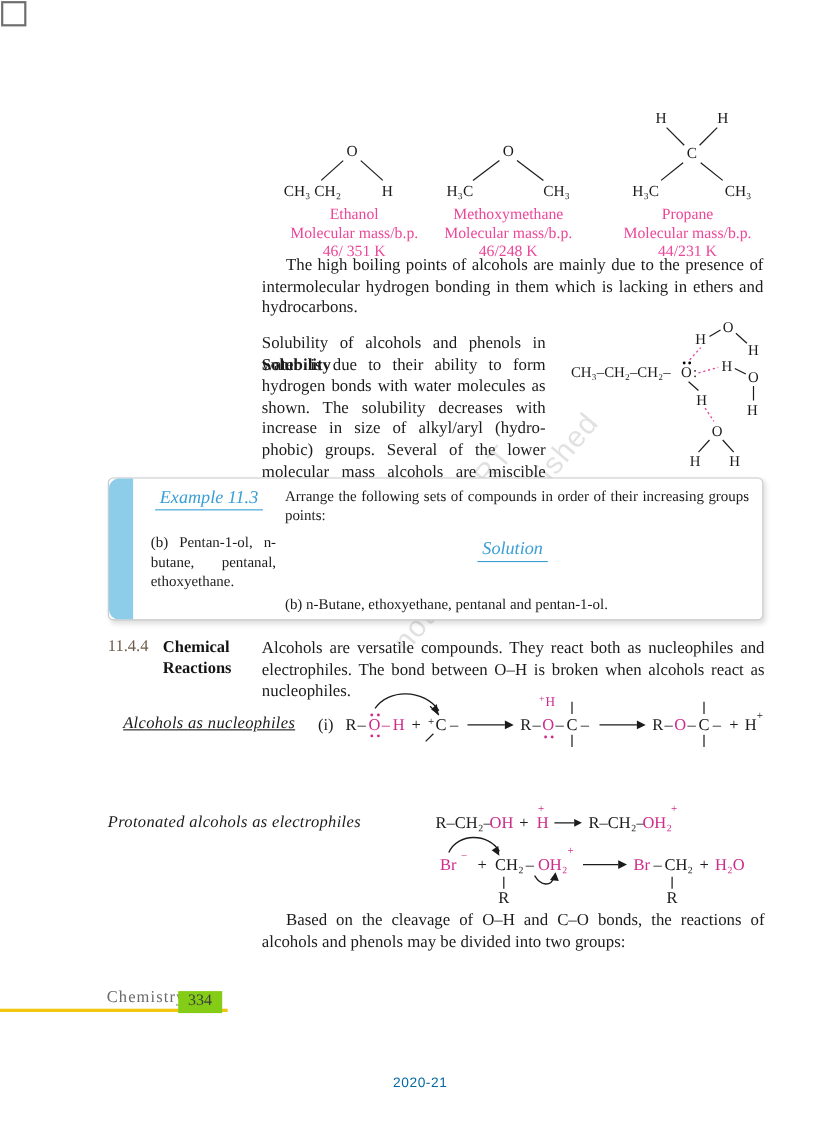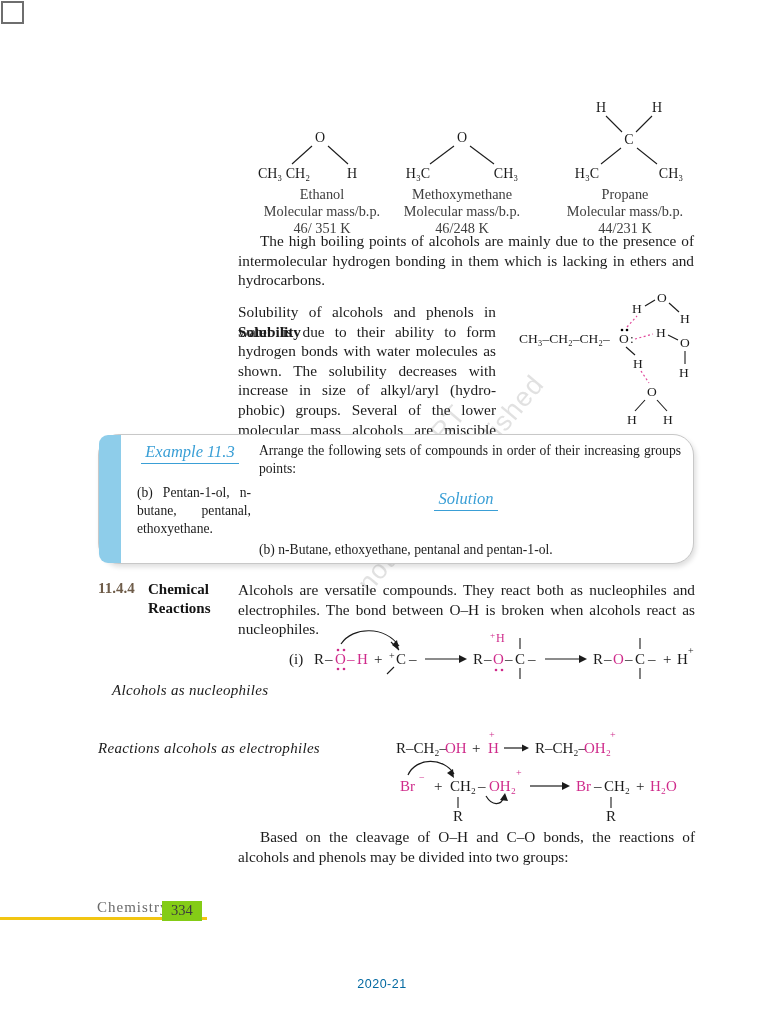--- a/index.html
+++ b/index.html
@@ -4,41 +4,41 @@
 <style>
   html,body{margin:0;padding:0;background:#fff;}
   .pg{position:relative;width:764px;height:1024px;background:#fff;overflow:hidden;
       font-family:"Liberation Serif",serif;color:#1b1b1b;}
   .abs{position:absolute;}
   .just{text-align:justify;}
   .body-txt{font-size:15.3px;line-height:19.6px;}
   .corner-sq{left:1px;top:1px;width:19px;height:19px;border:2px solid #6e6e6e;background:#fff;}
   
   .mol{width:160px;text-align:center;}
-  .mol-label{font-size:14.3px;line-height:17px;color:#404040;}
+  .mol-label{font-size:14.3px;line-height:17px;color:#ec4899;}
   svg text{font-family:"Liberation Serif",serif;fill:#1b1b1b;}
   .mg{fill:#cf2b8b;}
   .mgl{stroke:#e0479a;}
   .bond{stroke:#1b1b1b;stroke-width:1.1;fill:none;}
   .arrowln{stroke:#1b1b1b;stroke-width:1.2;fill:none;}
   .ahead{fill:#1b1b1b;}
   
   .sol-head{font-weight:bold;font-size:15.3px;margin-top:40px;}
   
   .ex-box{left:98px;top:434px;width:594px;height:128px;background:#fff;border:1px solid #c8c8c8;
-          border-radius:21px;box-shadow:2px 3px 5px rgba(0,0,0,.13);}
+          border-radius:5px;box-shadow:2px 3px 5px rgba(0,0,0,.13);}
   .ex-bar{position:absolute;left:0;top:0;bottom:0;width:22px;background:#8ecdea;border-radius:9px 0 0 9px;}
   .ex-grid{position:absolute;left:30px;right:12px;top:7px;display:grid;grid-template-columns:122px 1fr;row-gap:3px;}
   .ex-label{color:#3a9fd6;font-style:italic;font-size:16.5px;text-align:center;}
   .ex-label span{border-bottom:1.4px solid #3a9fd6;padding:0 4px 1px 4px;display:inline-block;}
   .ex-txt{font-size:13.6px;line-height:18px;text-align:justify;padding-left:8px;}
   .mt6{margin-top:5px;}
   
   .sec{left:98px;top:580px;width:597px;display:grid;grid-template-columns:50px 90px 1fr;}
-  .sec-num{font-weight:bold;font-size:15px;color:#6e5c49;}
+  .sec-num{font-weight:normal;font-size:15px;color:#6e5c49;}
   .sec-title{font-weight:bold;font-size:15px;line-height:19px;color:#141414;}
   .caption{font-style:italic;font-size:15px;letter-spacing:.3px;}
   .hang{padding-left:27px;text-indent:-27px;}
   
   .wm{left:255px;top:430px;width:360px;text-align:center;transform:rotate(-50deg);
       color:#b9b9b9;opacity:.42;font-family:"Liberation Sans",sans-serif;
       font-size:27px;line-height:1.5;letter-spacing:1px;pointer-events:none;}
   
   .f-line{left:0;top:917px;width:207px;height:2.5px;background:#f2c511;}
   .f-sub{left:97px;top:899px;font-size:15px;color:#6a6a6a;letter-spacing:1px;}
@@ -154,21 +154,21 @@
 
   <div class="abs sec">
     <div class="sec-num">11.4.4</div>
     <div class="sec-title">
       <div>Chemical</div>
       <div>Reactions</div>
     </div>
     <div class="body-txt just">Alcohols are versatile compounds. They react both as nucleophiles and electrophiles. The bond between O–H is broken when alcohols react as nucleophiles.</div>
   </div>
 
-  <div class="abs caption" style="left:112px;top:682px;">Alcohols as nucleophiles</div>
+  <div class="abs caption" style="left:112px;top:650px;text-decoration:underline;">Alcohols as nucleophiles</div>
 
   <svg class="abs" style="left:289px;top:624px;" width="410" height="64" viewBox="0 0 410 64">
     <text x="0" y="40" font-size="15">(i)</text>
     <text x="25" y="40" font-size="15">R</text>
     <text x="36" y="40" font-size="15">–</text>
     <text x="46" y="40" font-size="15" class="mg">O</text>
     <circle cx="49" cy="26" r="1.3" fill="#cf2b8b"></circle>
     <circle cx="55" cy="26" r="1.3" fill="#cf2b8b"></circle>
     <circle cx="49" cy="45" r="1.3" fill="#cf2b8b"></circle>
     <circle cx="55" cy="45" r="1.3" fill="#cf2b8b"></circle>
@@ -205,21 +205,21 @@
     <text x="346" y="40" font-size="15">C</text>
     <line class="bond" x1="351" y1="14" x2="351" y2="25"></line>
     <line class="bond" x1="351" y1="44" x2="351" y2="55"></line>
     <text x="359" y="40" font-size="15">–</text>
     <text x="374" y="40" font-size="15">+</text>
     <text x="388" y="40" font-size="15">H</text>
     <text x="399" y="30" font-size="10">+</text>
   </svg>
 
 
-  <div class="abs caption" style="left:98px;top:740px;">Reactions alcohols as electrophiles</div>
+  <div class="abs caption" style="left:98px;top:740px;">Protonated alcohols as electrophiles</div>
 
   <svg class="abs" style="left:396px;top:729px;" width="290" height="96" viewBox="0 0 290 96">
 
     <text x="0" y="24" font-size="15">R–CH₂–</text>
     <text x="49" y="24" font-size="15" class="mg">OH</text>
     <text x="76" y="24" font-size="15">+</text>
     <text x="92" y="24" font-size="15" class="mg">H</text>
     <text x="93" y="9" font-size="10" class="mg">+</text>
     <line class="arrowln" x1="108" y1="19" x2="126" y2="19"></line>
     <path class="ahead" d="M 126 15.5 L 133 19 L 126 22.5 Z"></path>

